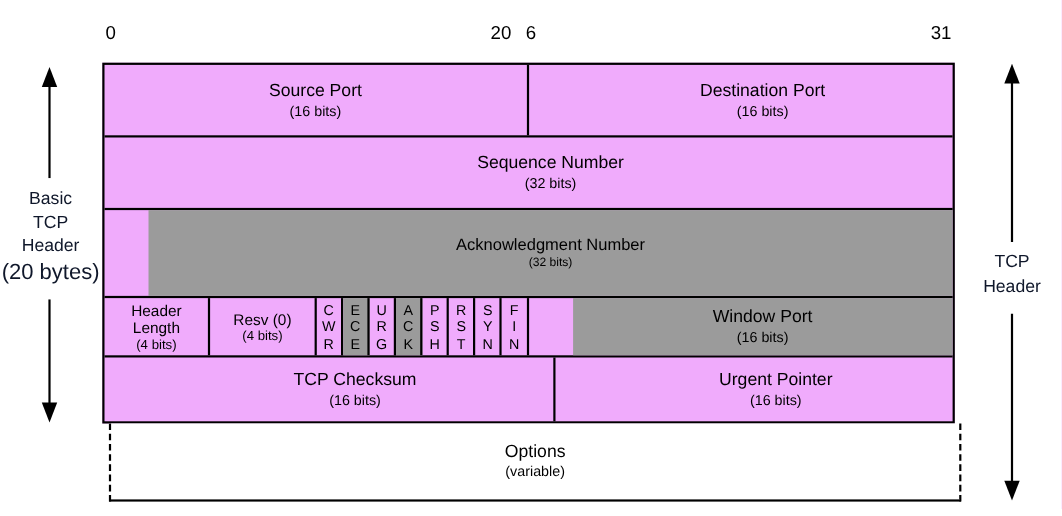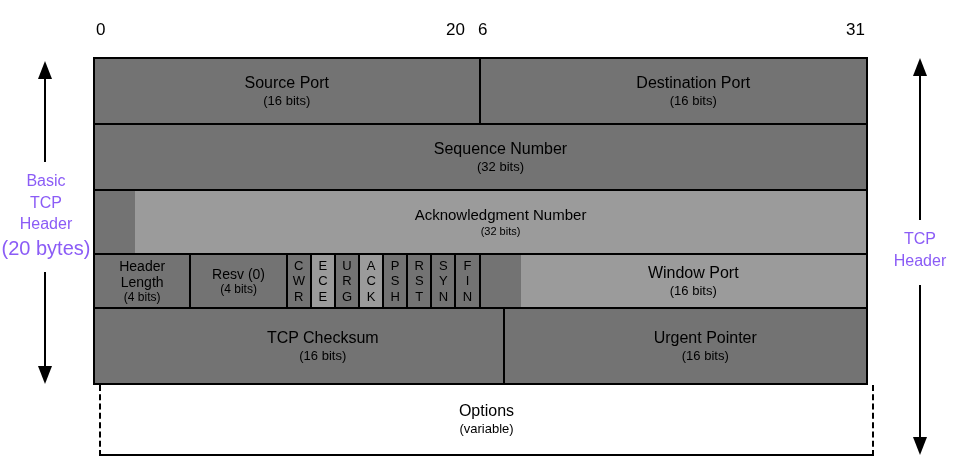--- a/index.html
+++ b/index.html
@@ -31,27 +31,27 @@
   .b31 { left: 820px; width: 45px; text-align: right; }
 
   
   .main-box {
     position: absolute;
     left: 93px; top: 57px;
     width: 775px; height: 328px;
     border: 2px solid var(--line);
     display: flex;
     flex-direction: column;
-    background: #737373;
+    background: #f0abfc;
   }
   .row { display: flex; flex-direction: row; width: 100%; }
   .row.bb { border-bottom: 2px solid var(--line); }
   .r1 { height: 66px; }
   .r2 { height: 66px; }
-  .r3 { height: 64px; }
+  .r3 { height: 80px; }
   .r4 { height: 54px; }
   .r5 { flex: 1 1 auto; padding-left: 48px; }
 
   .cell {
     display: flex;
     flex-direction: column;
     align-items: center;
     justify-content: center;
     text-align: center;
     overflow: hidden;
@@ -92,21 +92,21 @@
     text-align: center;
     background: #fff;
   }
 
   
   .side-label {
     position: absolute;
     text-align: center;
     font-size: 16px;
     line-height: 1.35;
-    color: #8b5cf6;
+    color: #0f172a;
   }
   .side-label .small-line { font-size: 20px; }
   .left-label  { left: 0px;  top: 170px; width: 92px; }
   .right-label { left: 874px; top: 228px; width: 92px; }
 
   .arrow { position: absolute; }
   .a-left-up    { left: 37px;  top: 60px; }
   .a-left-down  { left: 37px;  top: 272px; }
   .a-right-up   { left: 912px; top: 57px; }
   .a-right-down { left: 912px; top: 285px; }

